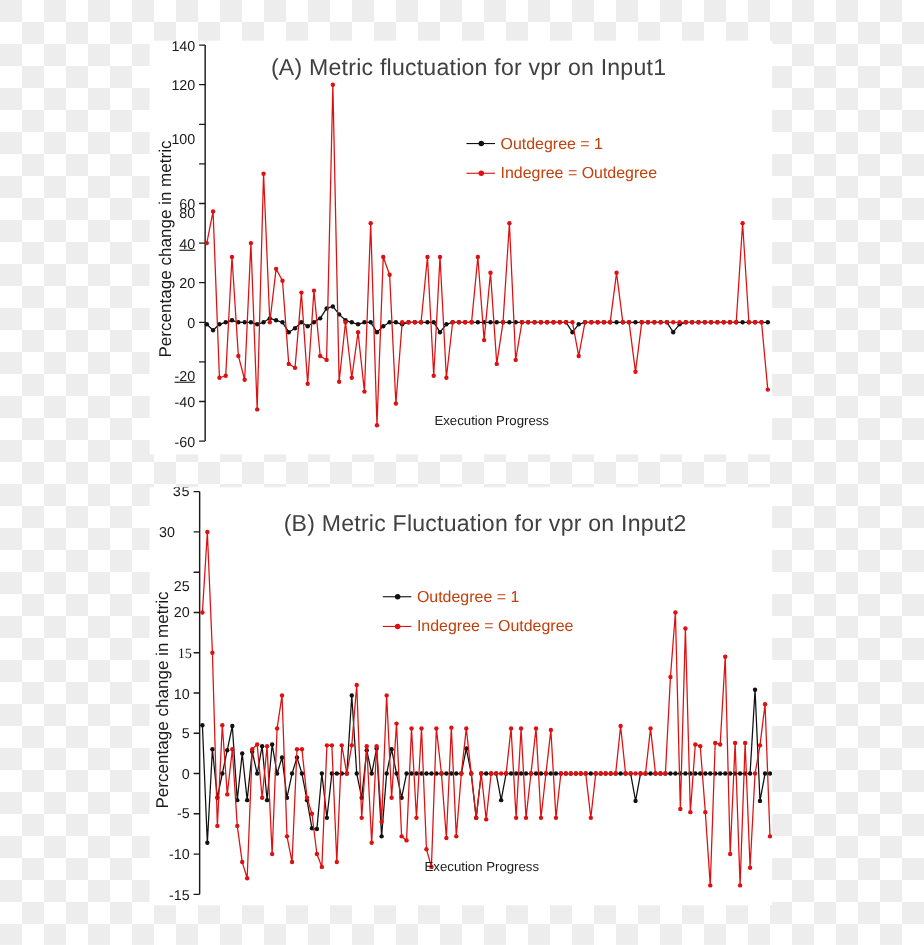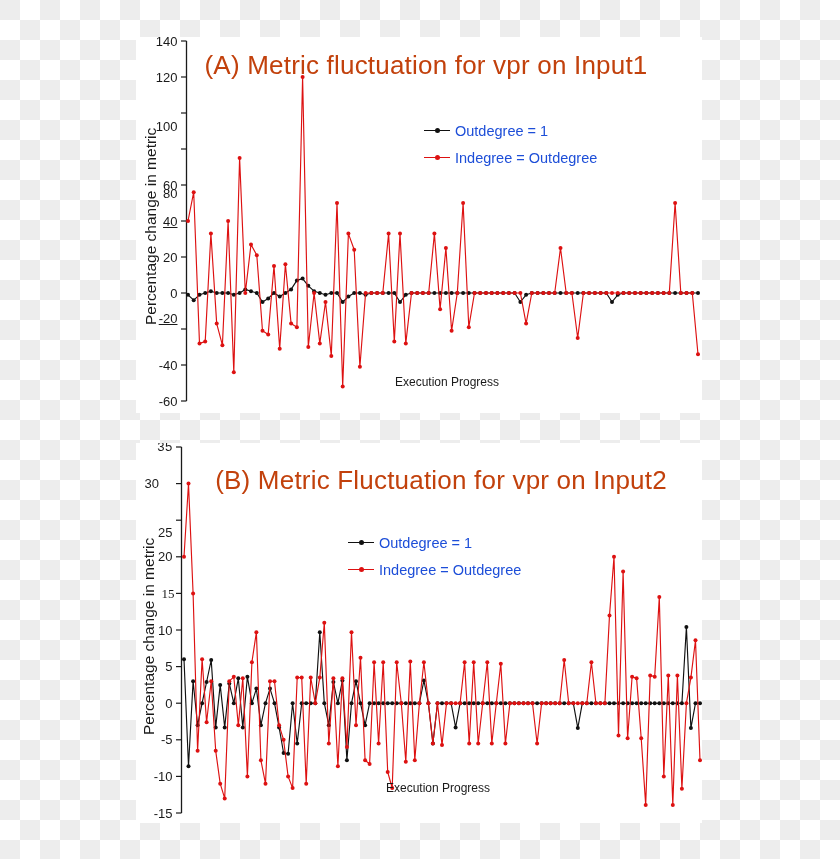--- a/index.html
+++ b/index.html
@@ -8,21 +8,21 @@
     font-family:"Liberation Sans",sans-serif;
     background:repeating-conic-gradient(#ededed 0 25%, #ffffff 0 50%);
     background-size:40px 40px;
     background-position:20px 0;
   }
   .panel{position:absolute;background:#ffffff;overflow:hidden;}
   #panelA{left:136px;top:37px;width:566px;height:376px;}
   #panelB{left:136px;top:443px;width:566px;height:380px;}
   .plot-svg{position:absolute;left:0;top:0;}
   .chart-title{
-    position:absolute;color:#c2410c;font-size:26px;letter-spacing:0.2px;
+    position:absolute;color:#404040;font-size:21px;letter-spacing:0.2px;
     text-align:center;white-space:nowrap;
   }
   #titleA{left:25px;top:13px;width:530px;}
   #titleB{left:40px;top:22px;width:530px;}
   .y-label{
     position:absolute;color:#1a1a1a;font-size:15.5px;white-space:nowrap;
     transform:rotate(-90deg);transform-origin:left top;
   }
   #ylabelA{left:6px;top:288px;}
   #ylabelB{left:4px;top:292px;}
@@ -33,21 +33,21 @@
   #xlabelB{left:222px;top:338px;width:160px;}
   .ytick{
     position:absolute;color:#1a1a1a;font-size:13px;text-align:right;line-height:13px;
   }
   .legend{position:absolute;}
   #legendA{left:288px;top:80px;}
   #legendB{left:212px;top:86px;}
   .legend-row{display:flex;align-items:center;height:27px;}
   .lg-line{position:relative;width:26px;height:1.6px;margin-right:5px;flex:0 0 auto;}
   .lg-dot{position:absolute;left:11px;top:-1.9px;width:5px;height:5px;border-radius:50%;}
-  .legend-label{font-size:14.5px;color:#1d4ed8;white-space:nowrap;}
+  .legend-label{font-size:14.5px;color:#c2410c;white-space:nowrap;}
 </style>
 </head>
 <body>
 
 <div class="panel" id="panelA">
   <svg class="plot-svg" id="svgA" width="566" height="376">
       <line x1="50.5" y1="4" x2="50.5" y2="364" stroke="#1a1a1a" stroke-width="1.3"></line>
       <line x1="45" y1="4" x2="50.5" y2="4" stroke="#1a1a1a" stroke-width="1.2"></line>
       <line x1="45" y1="40" x2="50.5" y2="40" stroke="#1a1a1a" stroke-width="1.2"></line>
       <line x1="45" y1="76" x2="50.5" y2="76" stroke="#1a1a1a" stroke-width="1.2"></line>
@@ -261,21 +261,21 @@
   </div>
   <div id="ticksA">
       <div class="ytick" style="left: 0px; width: 41.5px; top: -2.5px;">140</div>
       <div class="ytick" style="left: 0px; width: 41.5px; top: 33.5px;">120</div>
       <div class="ytick" style="left: 0px; width: 41.5px; top: 69.5px; margin-top: 13px;">100</div>
       <div class="ytick" style="left: 0px; width: 41.5px; top: 105.5px; margin-top: 44px;">80</div>
       <div class="ytick" style="left: 0px; width: 41.5px; top: 141.5px;">60</div>
       <div class="ytick" style="left: 0px; width: 41.5px; top: 177.5px; text-decoration: underline;">40</div>
       <div class="ytick" style="left: 0px; width: 41.5px; top: 213.5px;">20</div>
       <div class="ytick" style="left: 0px; width: 41.5px; top: 249.5px;">0</div>
-      <div class="ytick" style="left: 0px; width: 41.5px; top: 275px; text-decoration: underline;">-20</div>
+      <div class="ytick" style="left: 0px; width: 41.5px; top: 298px; text-decoration: underline;">-20</div>
       <div class="ytick" style="left: 0px; width: 41.5px; top: 321.5px;">-40</div>
       <div class="ytick" style="left: 0px; width: 41.5px; top: 357.5px;">-60</div>
     </div>
 </div>
 
 <div class="panel" id="panelB">
   <svg class="plot-svg" id="svgB" width="566" height="380">
       <line x1="45.5" y1="4" x2="45.5" y2="370" stroke="#1a1a1a" stroke-width="1.3"></line>
       <line x1="40" y1="4" x2="45.5" y2="4" stroke="#1a1a1a" stroke-width="1.2"></line>
       <line x1="40" y1="40.6" x2="45.5" y2="40.6" stroke="#1a1a1a" stroke-width="1.2"></line>

